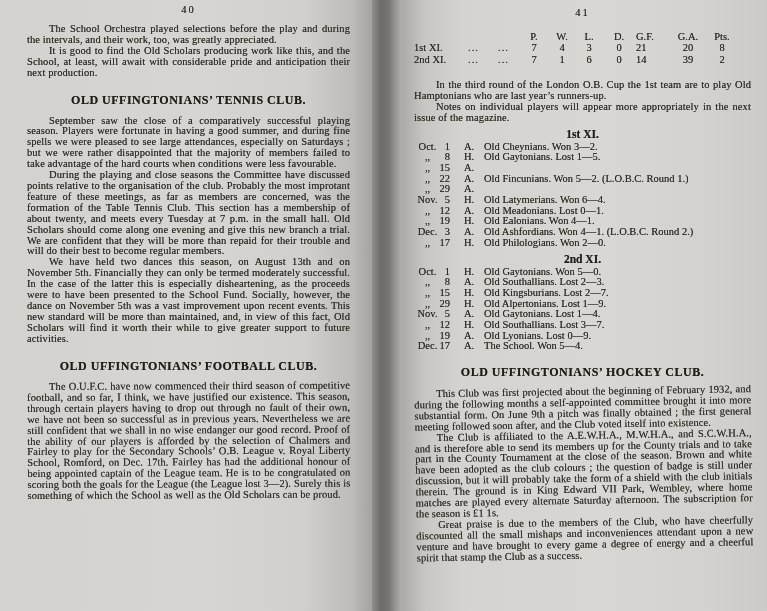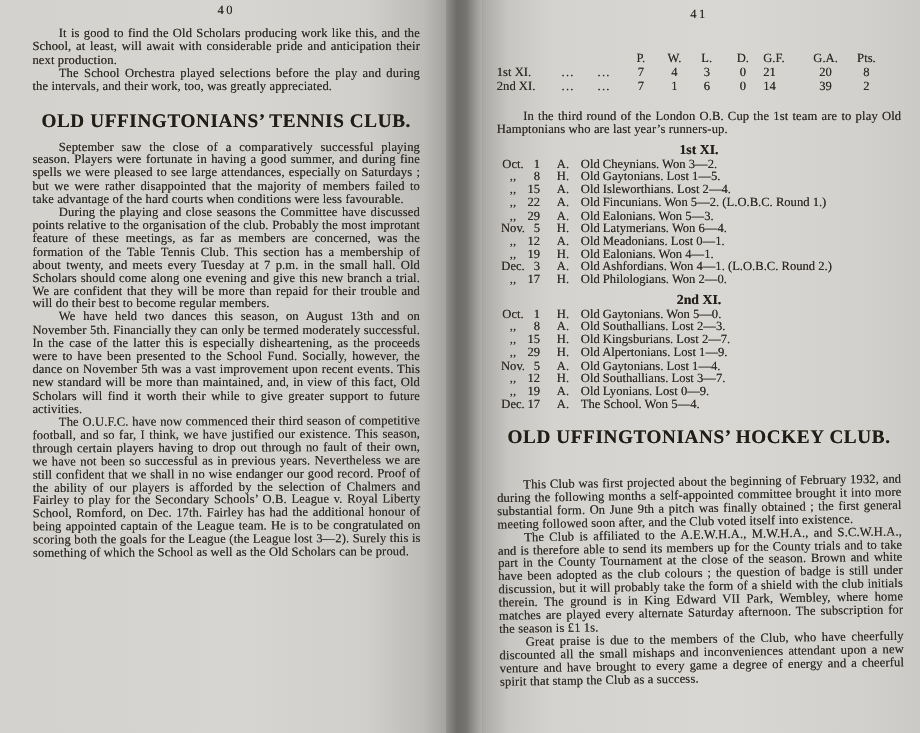--- a/index.html
+++ b/index.html
@@ -19,30 +19,30 @@
     width:30px; flex:none;
     background:linear-gradient(90deg,#908f8b 0%,#6d6c68 30%,#757470 55%,#999894 80%,#b2b1ad 100%);
   }
   .page-right {
     flex:1;
     background:linear-gradient(90deg,#aaa9a5 0%,#c7c6c2 6%,#d4d3cf 16%,#d8d7d3 55%,#d2d1cd 85%,#cbcac6 100%);
     padding:7px 16px 0 12px;
   }
   .pagenum { text-align:center; font-size:10.5px; letter-spacing:2px; line-height:12px; }
   .page-left .pagenum { margin-bottom:8px; }
-  .page-right .pagenum { margin-bottom:25px; }
+  .page-right .pagenum { margin-bottom:12px; }
   .body-text { font-size:10.5px; line-height:10.9px; text-align:justify; letter-spacing:0.1px; }
   .body-text p { margin:0; text-indent:22px; }
   .body-text p.noindent { text-indent:0; }
   .club-heading {
-    font-weight:bold; font-size:16px; text-align:center;
+    font-weight:bold; font-size:12px; text-align:center;
     letter-spacing:0.5px; margin:14px 0 8px; color:#211d17;
     font-family:"Liberation Serif","DejaVu Serif",serif;
   }
-  .hockey-heading { margin:13px 0 26px; }
+  .hockey-heading { margin:13px 0 9px; }
   .xi-heading {
     font-weight:bold; font-size:11.5px; text-align:center;
     margin:4px 0 2px; color:#211d17;
   }
   
   .standings { font-size:10.5px; }
   .st-intro { margin:0; text-indent:22px; line-height:11.5px; }
   .st-row { display:flex; line-height:11.3px; }
   .c-team { width:46px; flex:none; }
   .c-dots { width:30px; flex:none; padding-left:8px; box-sizing:border-box; letter-spacing:1px; }
@@ -66,31 +66,32 @@
 </style>
 </head>
 <body>
 
 <div class="scan">
 
   <div class="page page-left">
     <div class="pagenum">40</div>
 
     <div class="body-text">
+      <p>The School Orchestra played selections before the play and during the intervals, and their work, too, was greatly appreciated.</p>
       <p>It is good to find the Old Scholars producing work like this, and the School, at least, will await with considerable pride and anticipation their next production.</p>
-      <p>The School Orchestra played selections before the play and during the intervals, and their work, too, was greatly appreciated.</p>
     </div>
 
     <div class="club-heading">OLD UFFINGTONIANS’ TENNIS CLUB.</div>
     <div class="body-text">
       <p>September saw the close of a comparatively successful playing season.  Players were fortunate in having a good summer, and during fine spells we were pleased to see large attendances, especially on Saturdays ; but we were rather disappointed that the majority of members failed to take advantage of the hard courts when conditions were less favourable.</p>
       <p>During the playing and close seasons the Committee have discussed points relative to the organisation of the club.  Probably the most improtant feature of these meetings, as far as members are concerned, was the formation of the Table Tennis Club.  This section has a membership of about twenty, and meets every Tuesday at 7 p.m. in the small hall.  Old Scholars should come along one evening and give this new branch a trial.  We are confident that they will be more than repaid for their trouble and will do their best to become regular members.</p>
       <p>We have held two dances this season, on August 13th and on November 5th.  Financially they can only be termed moderately successful.  In the case of the latter this is especially disheartening, as the proceeds were to have been presented to the School Fund.  Socially, however, the dance on November 5th was a vast improvement upon recent events.  This new standard will be more than maintained, and, in view of this fact, Old Scholars will find it worth their while to give greater support to future activities.</p>
     </div>
 
+    <div class="club-heading">OLD UFFINGTONIANS’ FOOTBALL CLUB.</div>
     <div class="body-text tilt-slight">
       <p>The O.U.F.C. have now commenced their third season of competitive football, and so far, I think, we have justified our existence.  This season, through certain players having to drop out through no fault of their own, we have not been so successful as in previous years.  Nevertheless we are still confident that we shall in no wise endanger our good record.  Proof of the ability of our players is afforded by the selection of Chalmers and Fairley to play for the Secondary Schools’ O.B. League v. Royal Liberty School, Romford, on Dec. 17th.  Fairley has had the additional honour of being appointed captain of the League team.  He is to be congratulated on scoring both the goals for the League (the League lost 3—2).  Surely this is something of which the School as well as the Old Scholars can be proud.</p>
     </div>
   </div>
 
   <div class="gutter"></div>
 
   <div class="page page-right">
     <div class="pagenum">41</div>
 
@@ -128,53 +129,52 @@
         <span class="c-l">6</span>
         <span class="c-d">0</span>
         <span class="c-gf">14</span>
         <span class="c-ga">39</span>
         <span class="c-pts">2</span>
       </div>
     </div>
 
     <div class="body-text notes">
       <p>In the third round of the London O.B. Cup the 1st team are to play Old Hamptonians who are last year’s runners-up.</p>
+      <p>Notes on individual players will appear more appropriately in the next issue of the magazine.</p>
     </div>
 
     <div class="xi-heading">1st XI.</div>
     <div class="fixtures">
       <div class="fixrow">
           <span class="fx-month">Oct.</span>
           <span class="fx-day">1</span>
           <span class="fx-venue">A.</span>
           <span class="fx-result">Old Cheynians.  Won 3—2.</span>
         </div>
       <div class="fixrow">
           <span class="fx-month">,,</span>
           <span class="fx-day">8</span>
           <span class="fx-venue">H.</span>
           <span class="fx-result">Old Gaytonians.  Lost 1—5.</span>
         </div>
       <div class="fixrow">
           <span class="fx-month">,,</span>
           <span class="fx-day">15</span>
           <span class="fx-venue">A.</span>
-          <span class="fx-result">Old Isleworthians.  Lost 2—4.</span>
         </div>
       <div class="fixrow">
           <span class="fx-month">,,</span>
           <span class="fx-day">22</span>
           <span class="fx-venue">A.</span>
           <span class="fx-result">Old Fincunians.  Won 5—2.  (L.O.B.C. Round 1.)</span>
         </div>
       <div class="fixrow">
           <span class="fx-month">,,</span>
           <span class="fx-day">29</span>
           <span class="fx-venue">A.</span>
-          <span class="fx-result">Old Ealonians.  Won 5—3.</span>
         </div>
       <div class="fixrow">
           <span class="fx-month">Nov.</span>
           <span class="fx-day">5</span>
           <span class="fx-venue">H.</span>
           <span class="fx-result">Old Latymerians.  Won 6—4.</span>
         </div>
       <div class="fixrow">
           <span class="fx-month">,,</span>
           <span class="fx-day">12</span>

